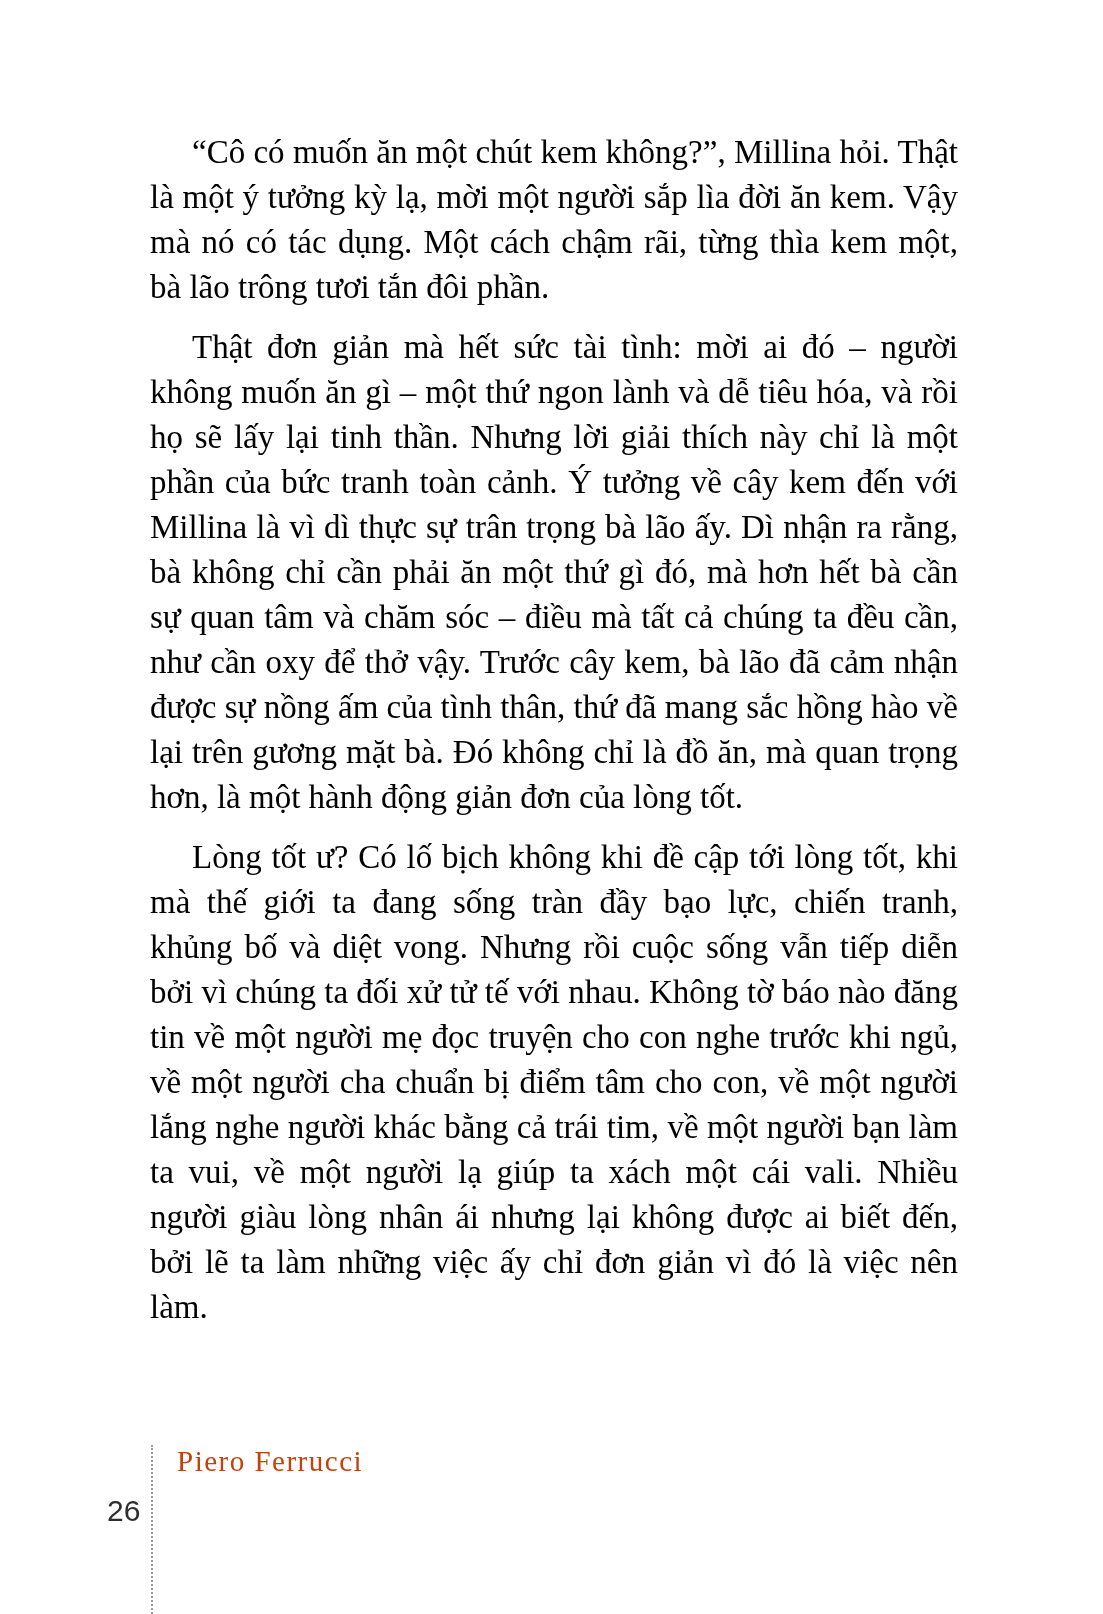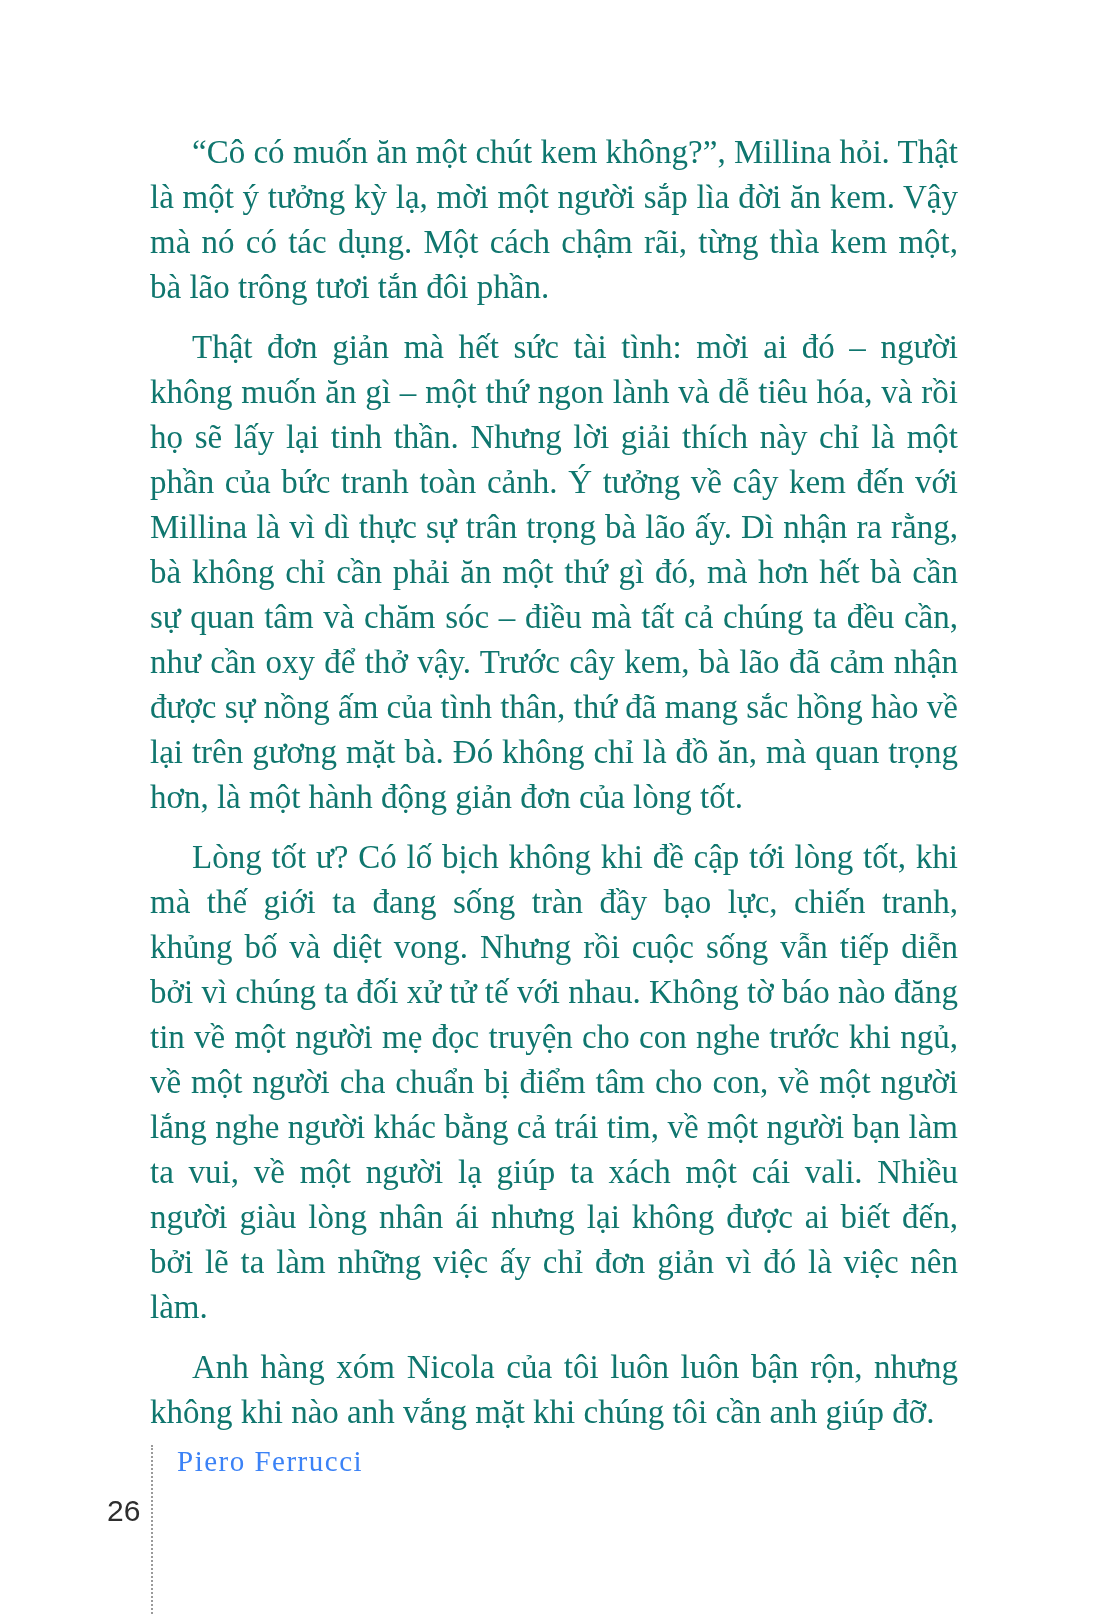--- a/index.html
+++ b/index.html
@@ -15,21 +15,21 @@
     overflow: hidden;
   }
   .text-block {
     position: absolute;
     left: 150px;
     top: 130px;
     width: 808px;
     font-family: "Liberation Serif", "DejaVu Serif", serif;
     font-size: 33px;
     line-height: 45px;
-    color: #0f766e;
+    color: #000000;
     text-align: justify;
   }
   .text-block p {
     margin: 0 0 15px 0;
     text-indent: 42px;
   }
   .footer-pagenum {
     position: absolute;
     left: 107px;
     top: 1494px;
@@ -47,32 +47,31 @@
     border-left: 2px dotted #9a9a9a;
   }
   .footer-author {
     position: absolute;
     left: 177px;
     top: 1445px;
     font-family: "Liberation Serif", "DejaVu Serif", serif;
     font-size: 29px;
     line-height: 32px;
     letter-spacing: 1.5px;
-    color: #3b82f6;
+    color: #c2410c;
   }
 </style>
 </head>
 <body>
 
 <div class="page">
 
   <div class="text-block">
     <p>“Cô có muốn ăn một chút kem không?”, Millina hỏi. Thật là một ý tưởng kỳ lạ, mời một người sắp lìa đời ăn kem. Vậy mà nó có tác dụng. Một cách chậm rãi, từng thìa kem một, bà lão trông tươi tắn đôi phần.</p>
     <p>Thật đơn giản mà hết sức tài tình: mời ai đó – người không muốn ăn gì – một thứ ngon lành và dễ tiêu hóa, và rồi họ sẽ lấy lại tinh thần. Nhưng lời giải thích này chỉ là một phần của bức tranh toàn cảnh. Ý tưởng về cây kem đến với Millina là vì dì thực sự trân trọng bà lão ấy. Dì nhận ra rằng, bà không chỉ cần phải ăn một thứ gì đó, mà hơn hết bà cần sự quan tâm và chăm sóc – điều mà tất cả chúng ta đều cần, như cần oxy để thở vậy. Trước cây kem, bà lão đã cảm nhận được sự nồng ấm của tình thân, thứ đã mang sắc hồng hào về lại trên gương mặt bà. Đó không chỉ là đồ ăn, mà quan trọng hơn, là một hành động giản đơn của lòng tốt.</p>
     <p>Lòng tốt ư? Có lố bịch không khi đề cập tới lòng tốt, khi mà thế giới ta đang sống tràn đầy bạo lực, chiến tranh, khủng bố và diệt vong. Nhưng rồi cuộc sống vẫn tiếp diễn bởi vì chúng ta đối xử tử tế với nhau. Không tờ báo nào đăng tin về một người mẹ đọc truyện cho con nghe trước khi ngủ, về một người cha chuẩn bị điểm tâm cho con, về một người lắng nghe người khác bằng cả trái tim, về một người bạn làm ta vui, về một người lạ giúp ta xách một cái vali. Nhiều người giàu lòng nhân ái nhưng lại không được ai biết đến, bởi lẽ ta làm những việc ấy chỉ đơn giản vì đó là việc nên làm.</p>
-    <p>Anh hàng xóm Nicola của tôi luôn luôn bận rộn, nhưng không khi nào anh vắng mặt khi chúng tôi cần anh giúp đỡ.</p>
   </div>
 
   <div class="footer-pagenum">26</div>
   <div class="footer-divider"></div>
   <div class="footer-author">Piero Ferrucci</div>
 
 </div>
 
 </body></html>

